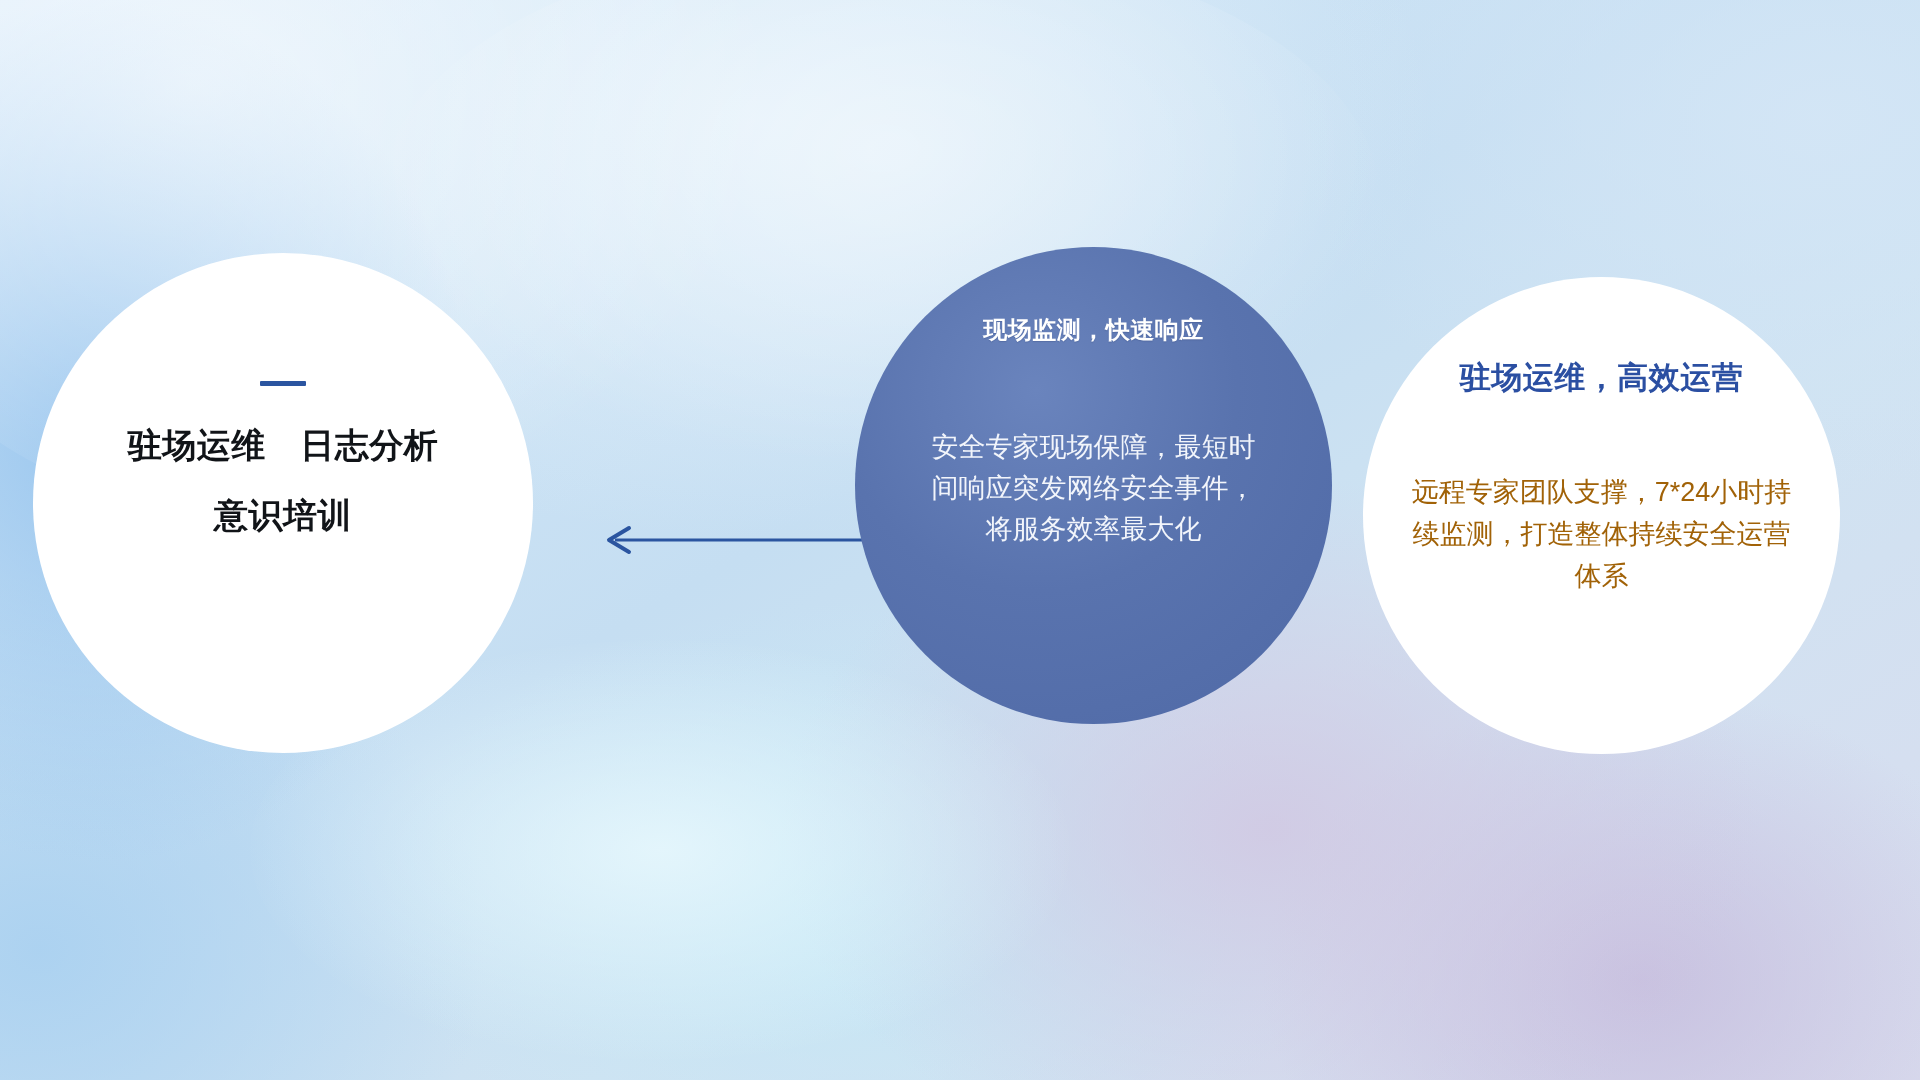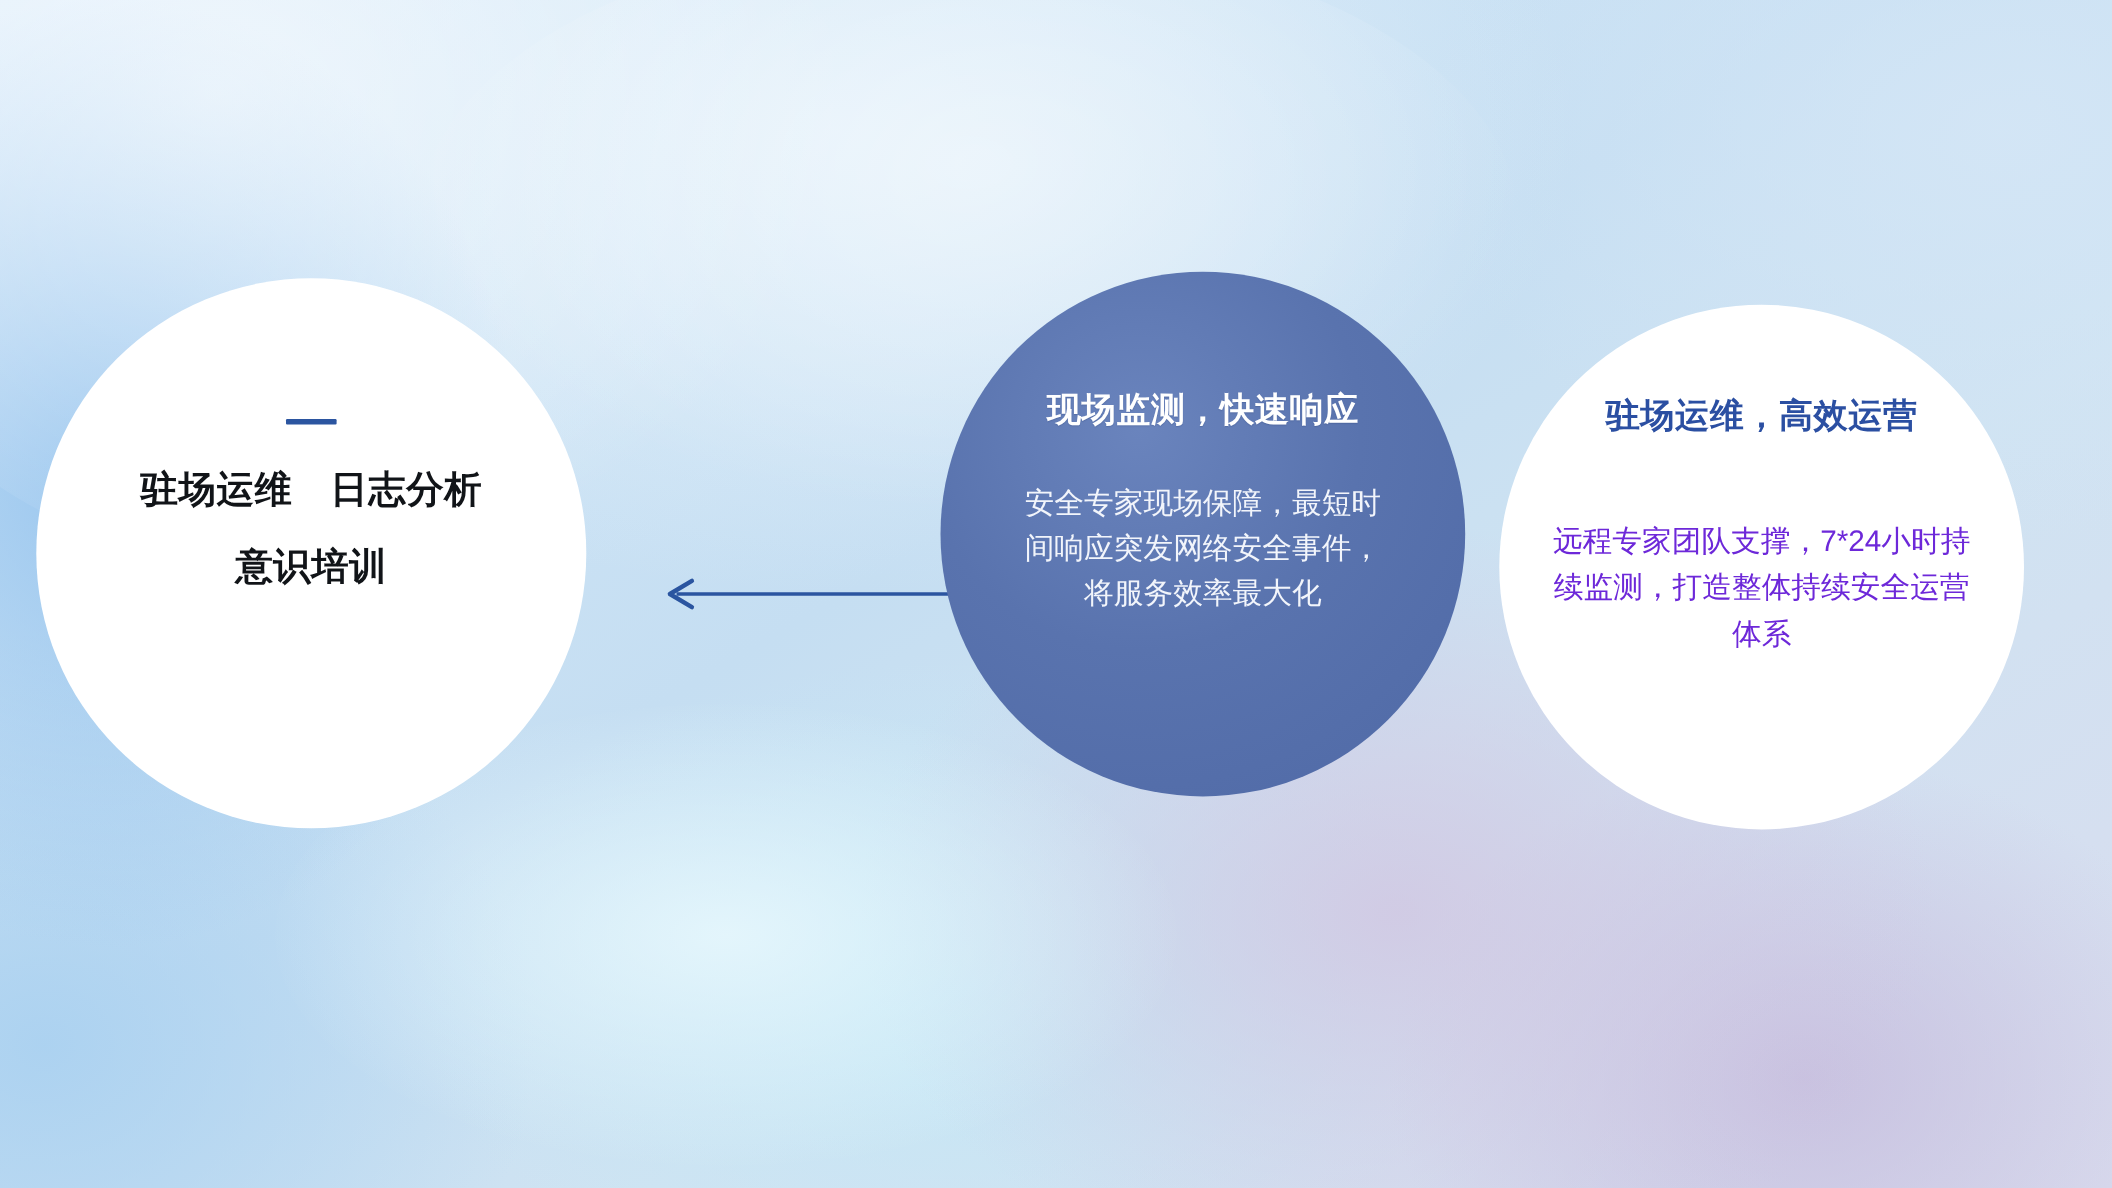--- a/index.html
+++ b/index.html
@@ -59,43 +59,43 @@
     left:855px;top:247px;width:477px;height:477px;
     background:radial-gradient(circle at 38% 30%, #6a84bd 0%, #5973ae 45%, #4f69a6 100%);
     z-index:5;
   }
   #mid-inner{
     position:absolute;left:0;top:0;width:477px;height:477px;
     display:flex;flex-direction:column;align-items:center;
     color:#ffffff;
   }
   #mid-title{
-    margin-top:105px;font-size:31px;font-weight:bold;white-space:nowrap;
+    margin-top:67px;font-size:24px;font-weight:bold;white-space:nowrap;
     letter-spacing:.5px;text-shadow:0 1px 1px rgba(40,60,110,.25);
   }
   #mid-body{
-    margin-top:43px;width:330px;text-align:center;
+    margin-top:81px;width:330px;text-align:center;
     font-size:27px;line-height:1.52;color:#f2f5fb;
   }
 
   #circle-right{
     left:1363px;top:277px;width:477px;height:477px;
     background:#ffffff;z-index:6;
   }
   #right-inner{
     position:absolute;left:0;top:0;width:477px;height:477px;
     display:flex;flex-direction:column;align-items:center;
   }
   #right-title{
     margin-top:80px;font-size:31px;font-weight:bold;white-space:nowrap;
     color:#2b4fa2;letter-spacing:.5px;
   }
   #right-body{
     margin-top:72px;width:390px;text-align:center;
-    font-size:27px;line-height:1.56;color:#6d28d9;
+    font-size:27px;line-height:1.56;color:#a16207;
   }
 
   #arrow{position:absolute;left:595px;top:512px;width:280px;height:56px;z-index:3;}
 </style>
 </head>
 <body>
 
 <div id="stage">
 
   <div class="sweep" id="sweep-a"></div>

